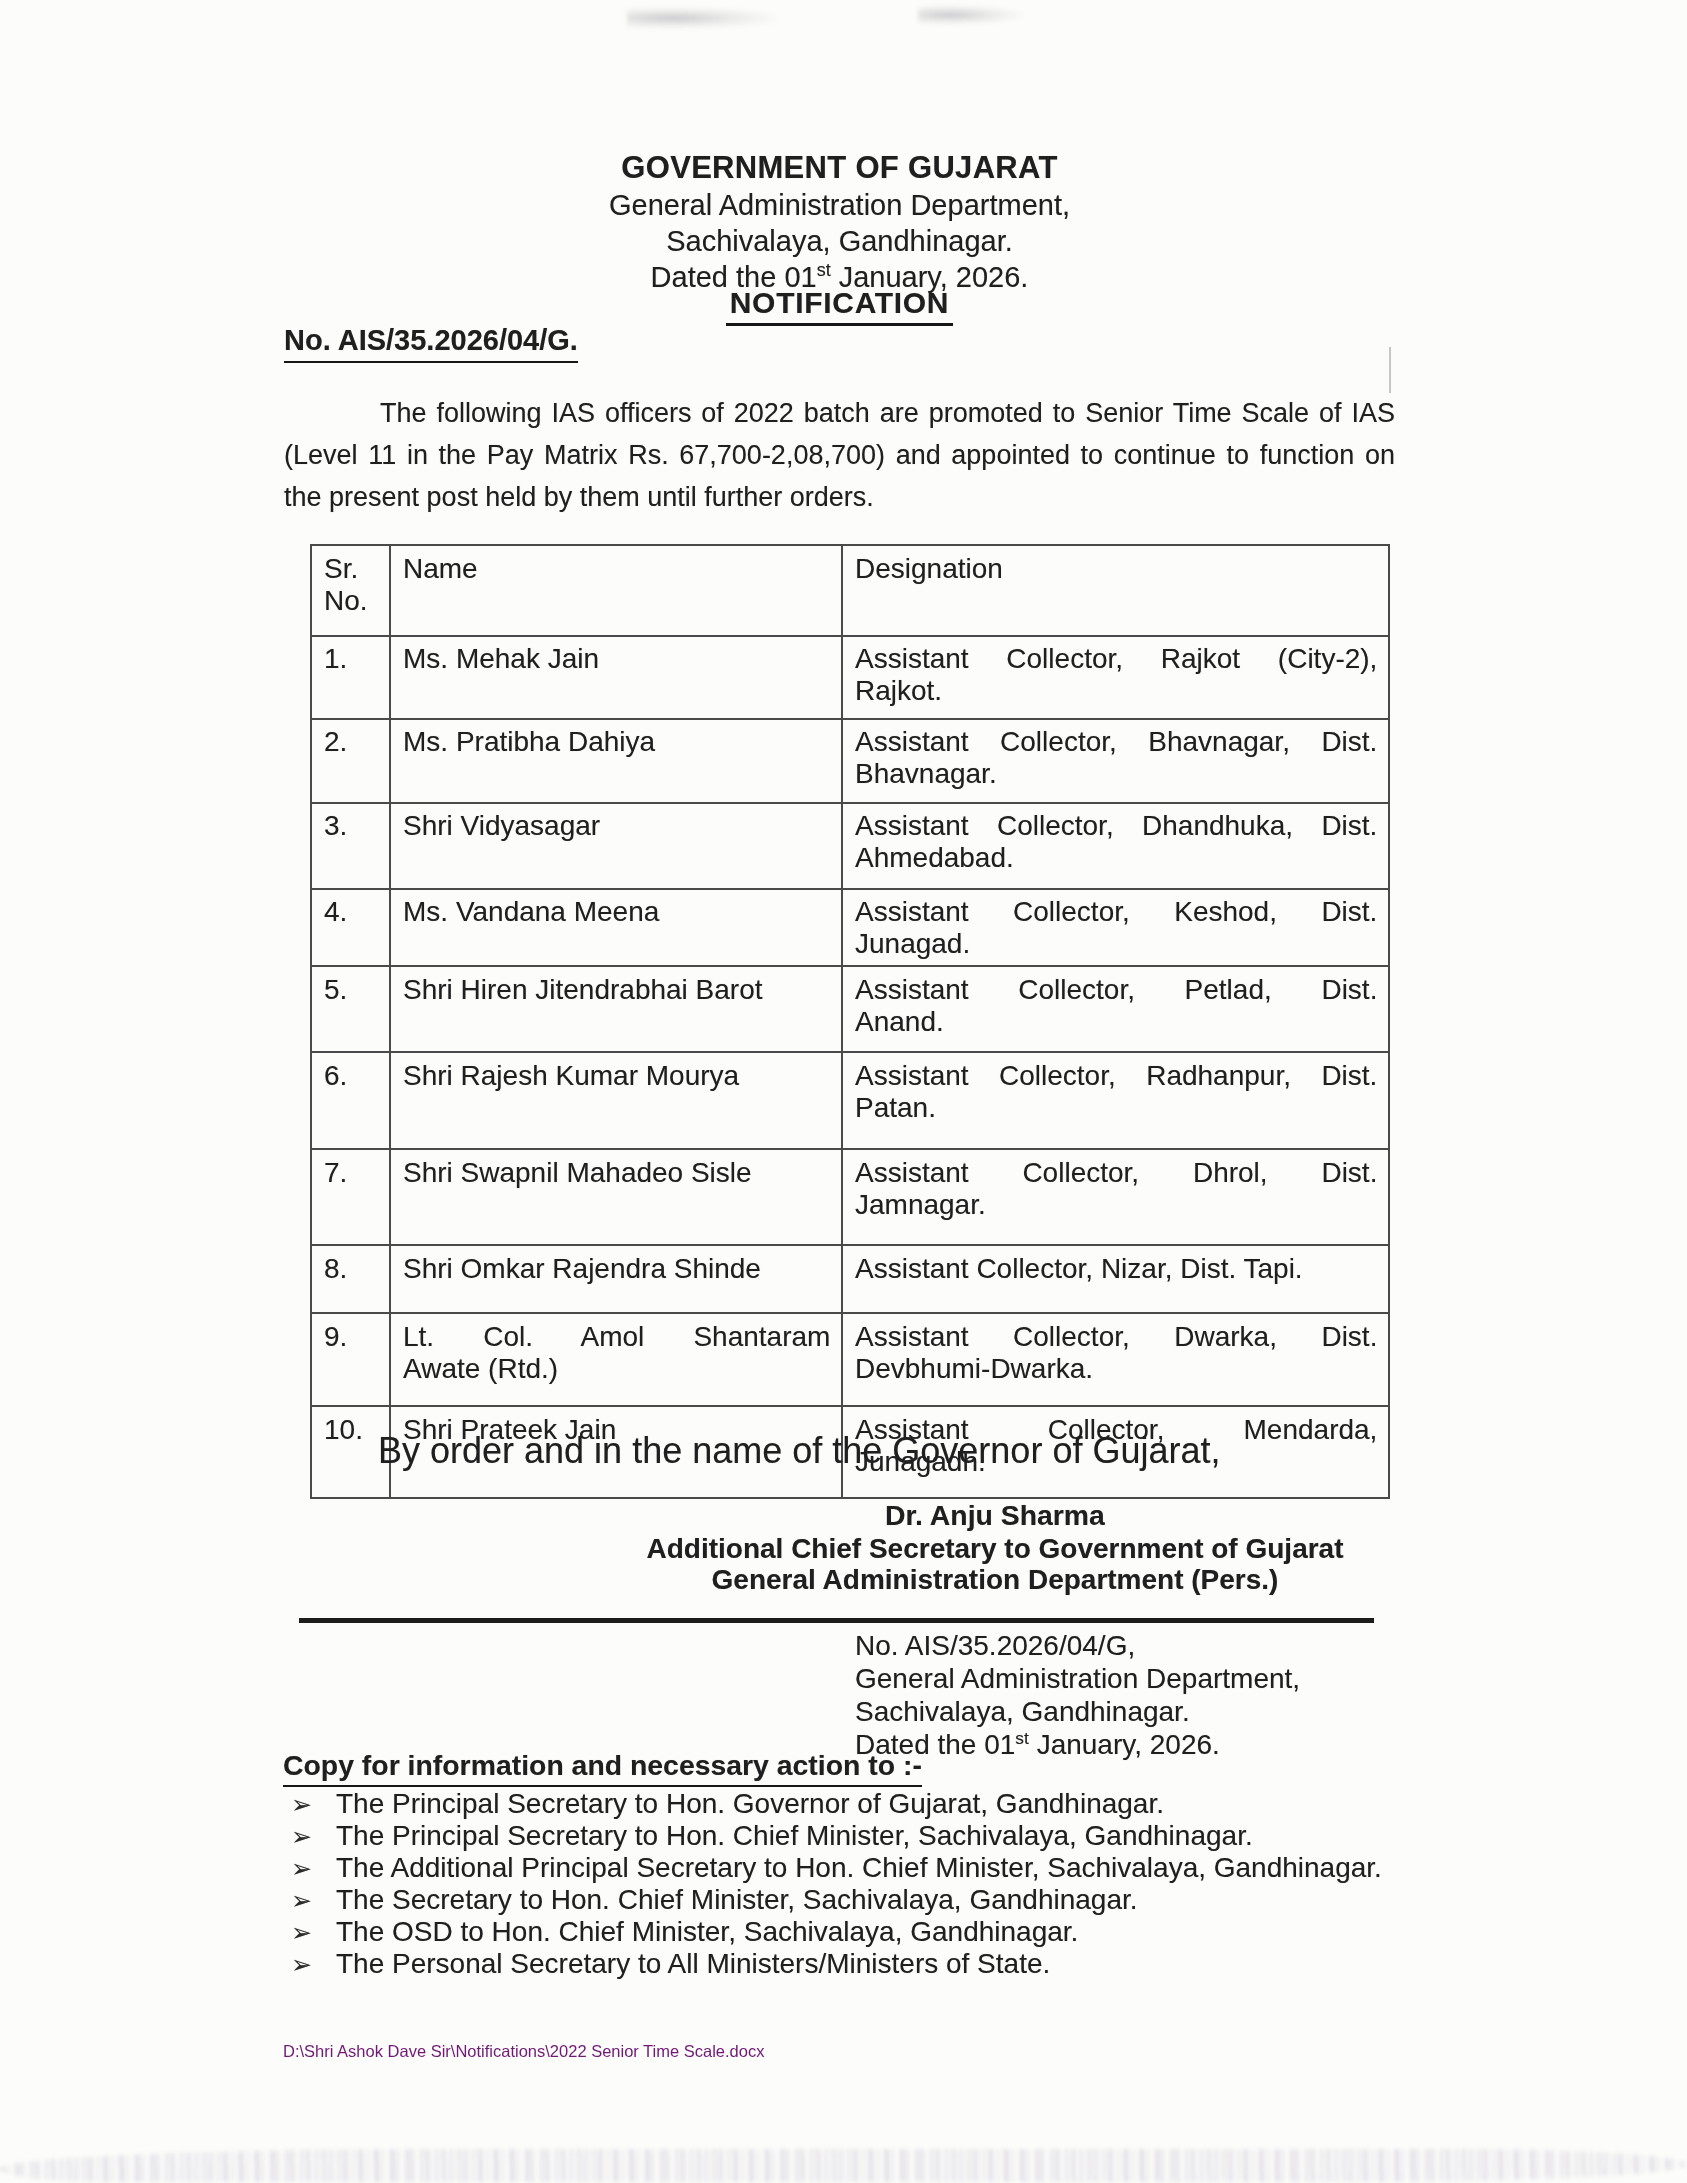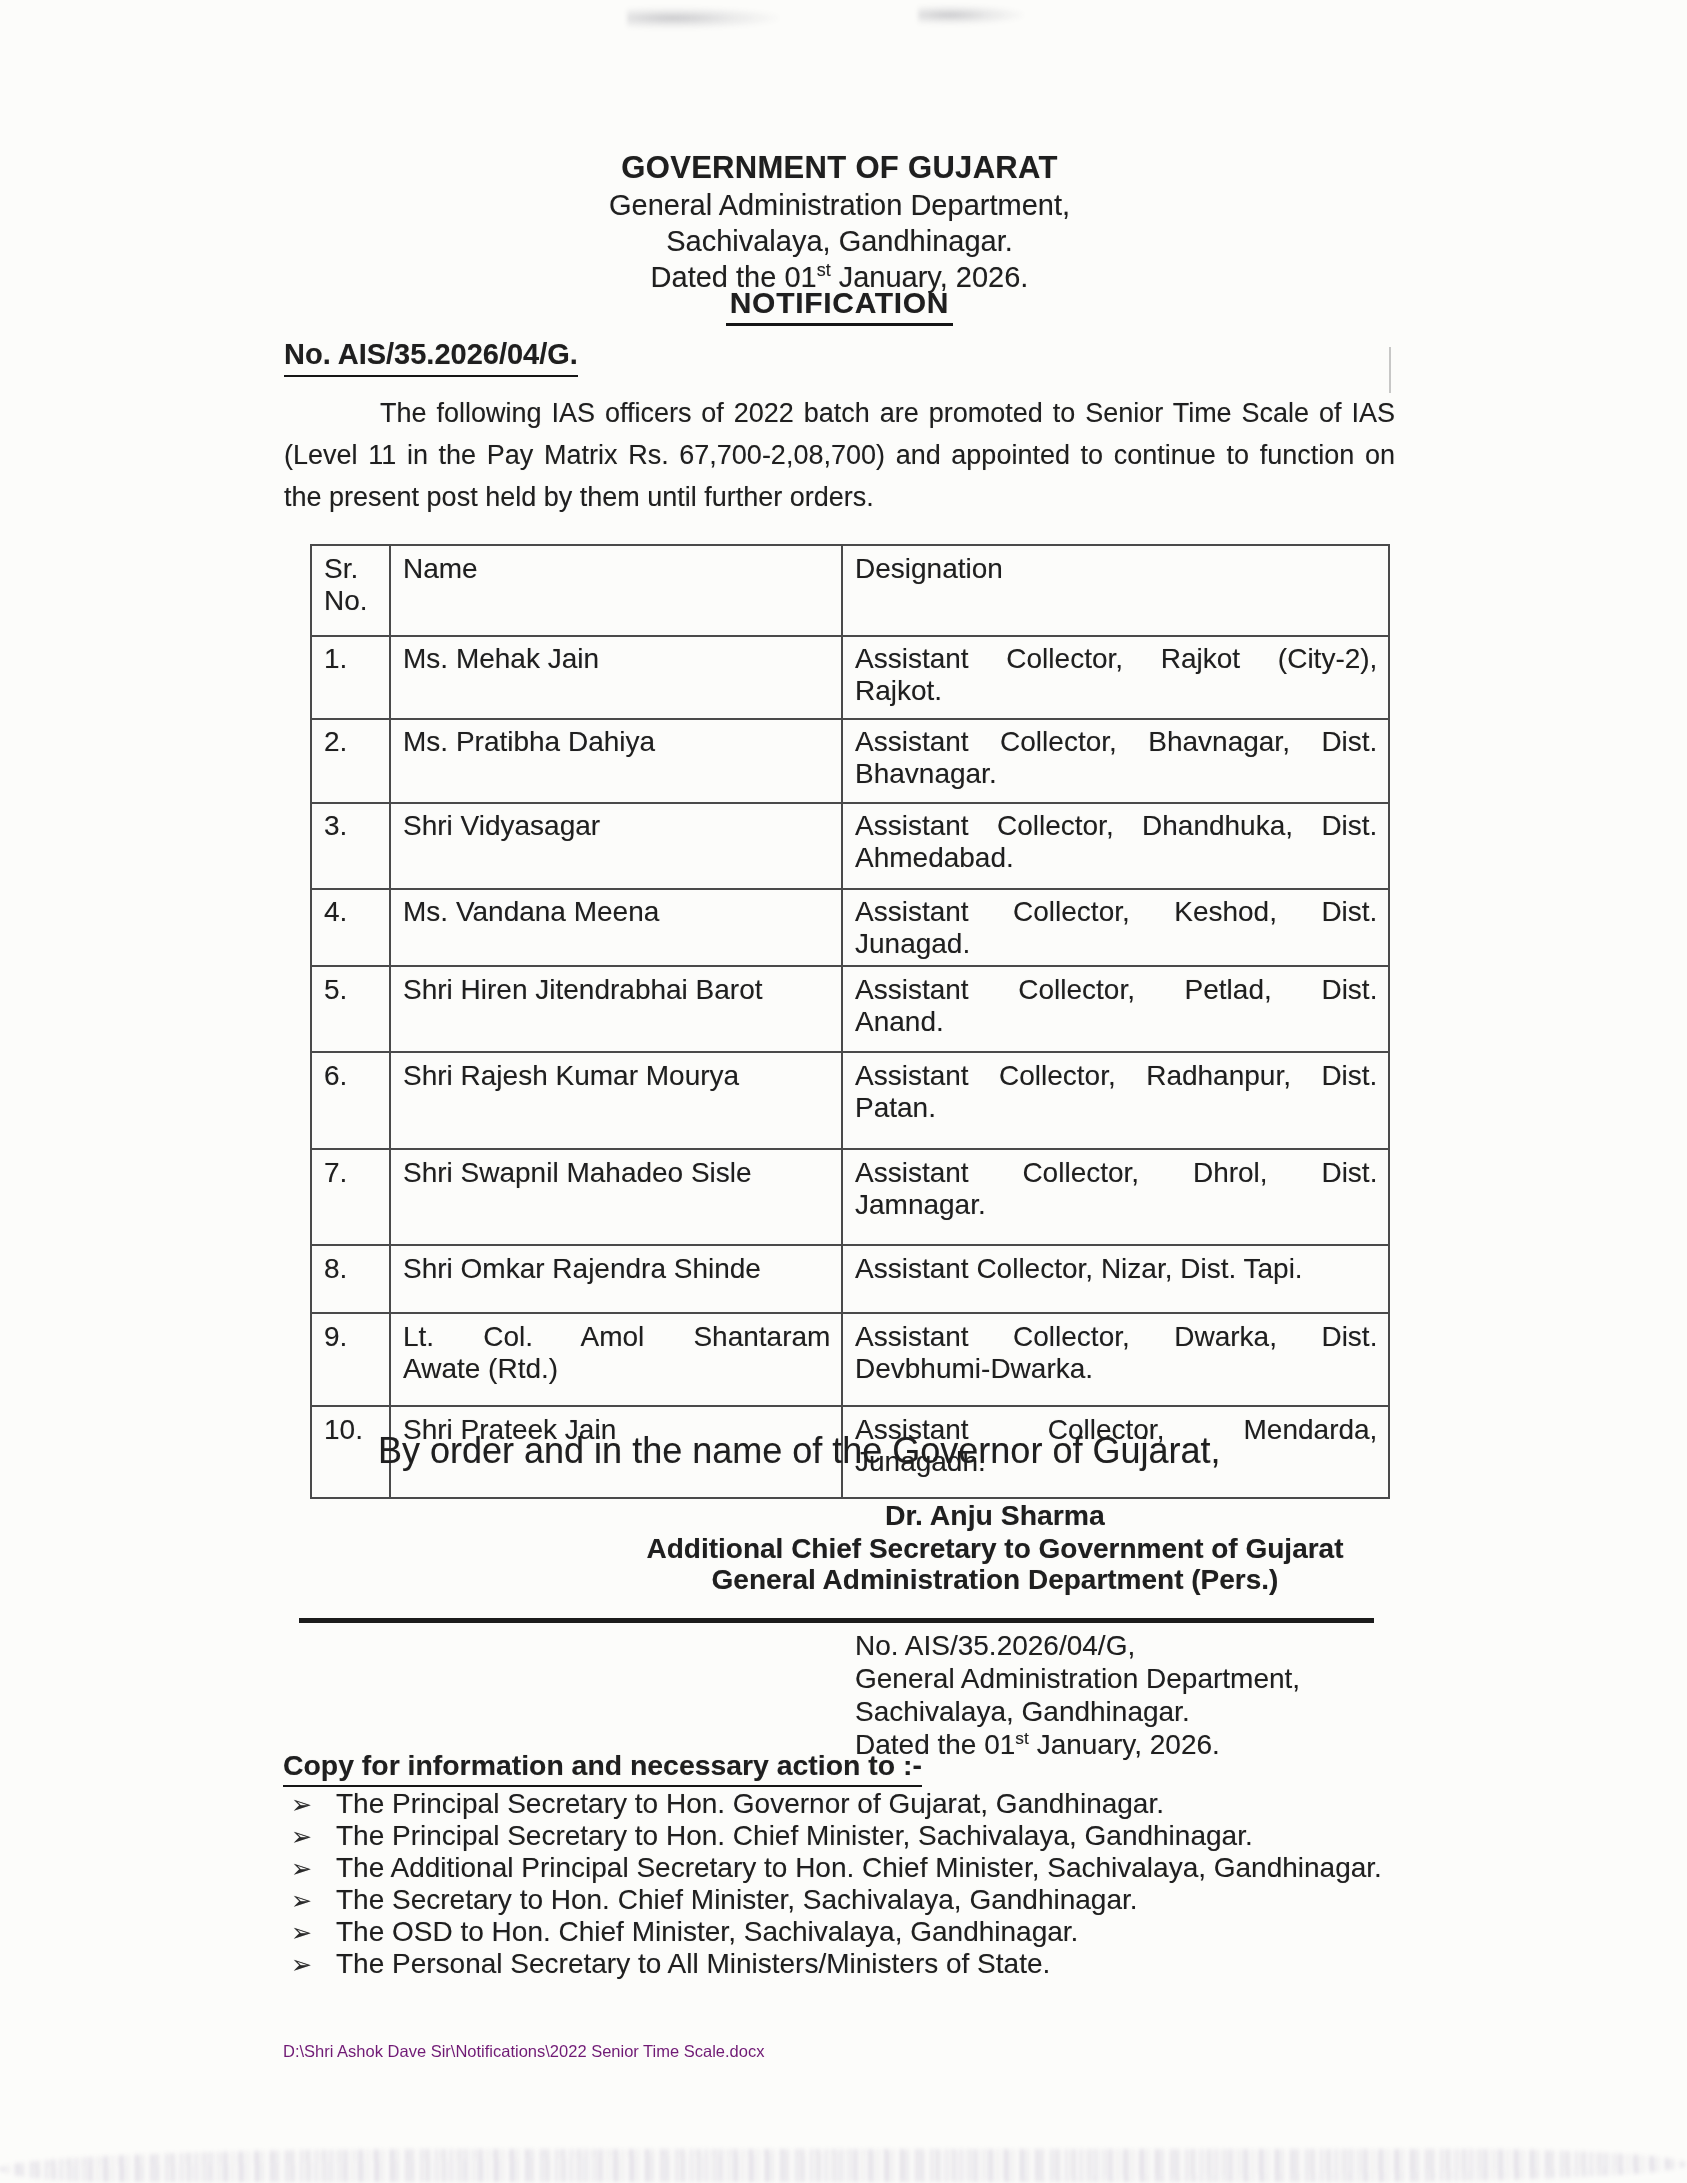--- a/index.html
+++ b/index.html
@@ -30,21 +30,21 @@
   .vline-artifact{position:absolute;left:1389px;top:347px;width:2px;height:46px;background:#b9b9b9;opacity:.8;}
   
   .header{position:absolute;top:105px;left:284px;width:1111px;text-align:center;margin-top:44px;}
   .header .org{font-size:31px;font-weight:bold;line-height:38px;letter-spacing:0.3px;}
   .header .line{font-size:29px;line-height:36px;}
   sup{font-size:62%;vertical-align:super;line-height:0;}
   
   .notif-title{position:absolute;top:286px;left:284px;width:1111px;text-align:center;}
   .notif-title span{display:inline-block;font-size:30px;font-weight:bold;letter-spacing:0.7px;
     border-bottom:3.3px solid #161616;padding:0 4px 3.3px 4px;}
-  .ref-no{position:absolute;top:338px;left:284px;}
+  .ref-no{position:absolute;top:324px;left:284px;}
   .ref-no span{display:inline-block;font-size:29px;font-weight:bold;border-bottom:2.6px solid #161616;padding-bottom:4px;}
   
   .para{position:absolute;top:392px;left:284px;width:1111px;
     font-size:27px;line-height:42px;text-align:justify;text-indent:96px;}
   
   table.roster{position:absolute;top:544px;left:310px;width:1078px;
     border-collapse:collapse;table-layout:fixed;}
   table.roster col.c-sr{width:79px;}
   table.roster col.c-name{width:452px;}
   table.roster col.c-desig{width:547px;}

